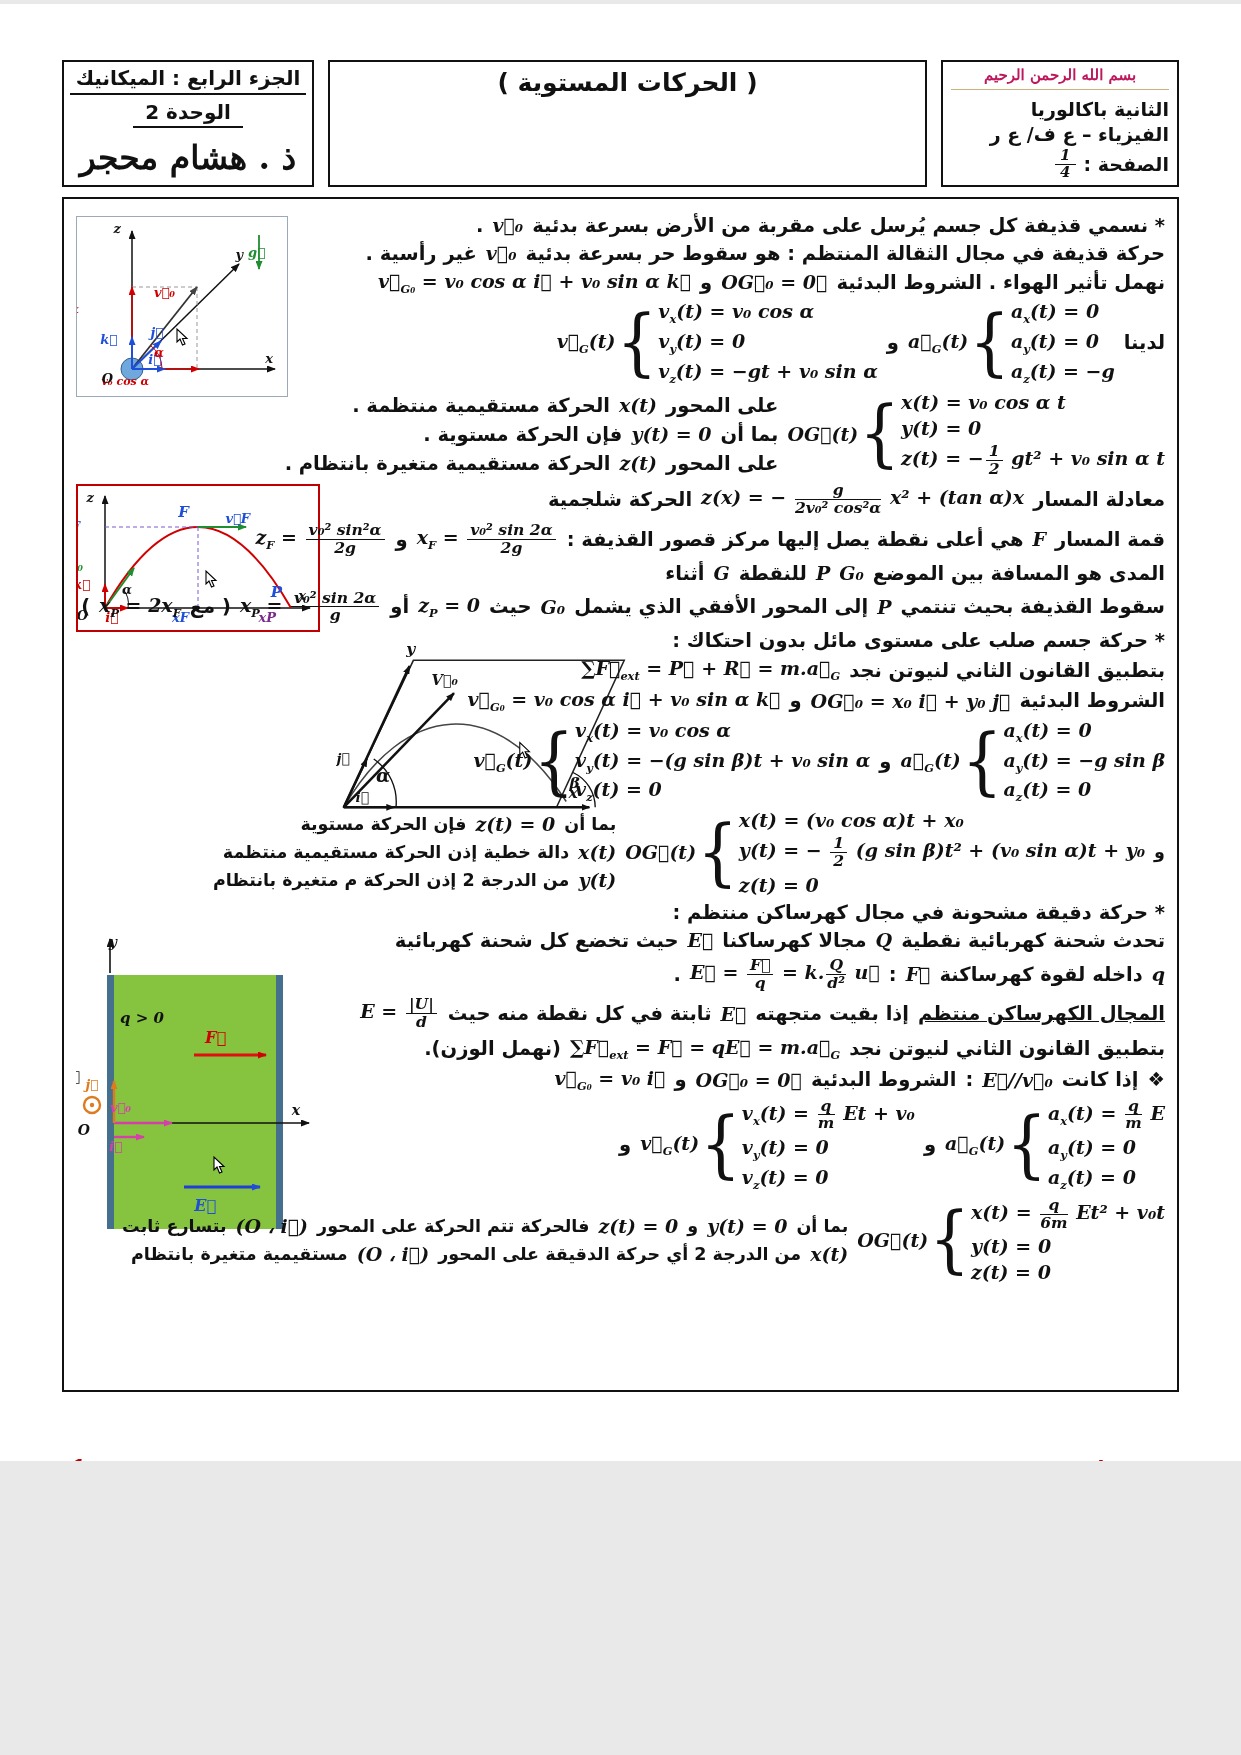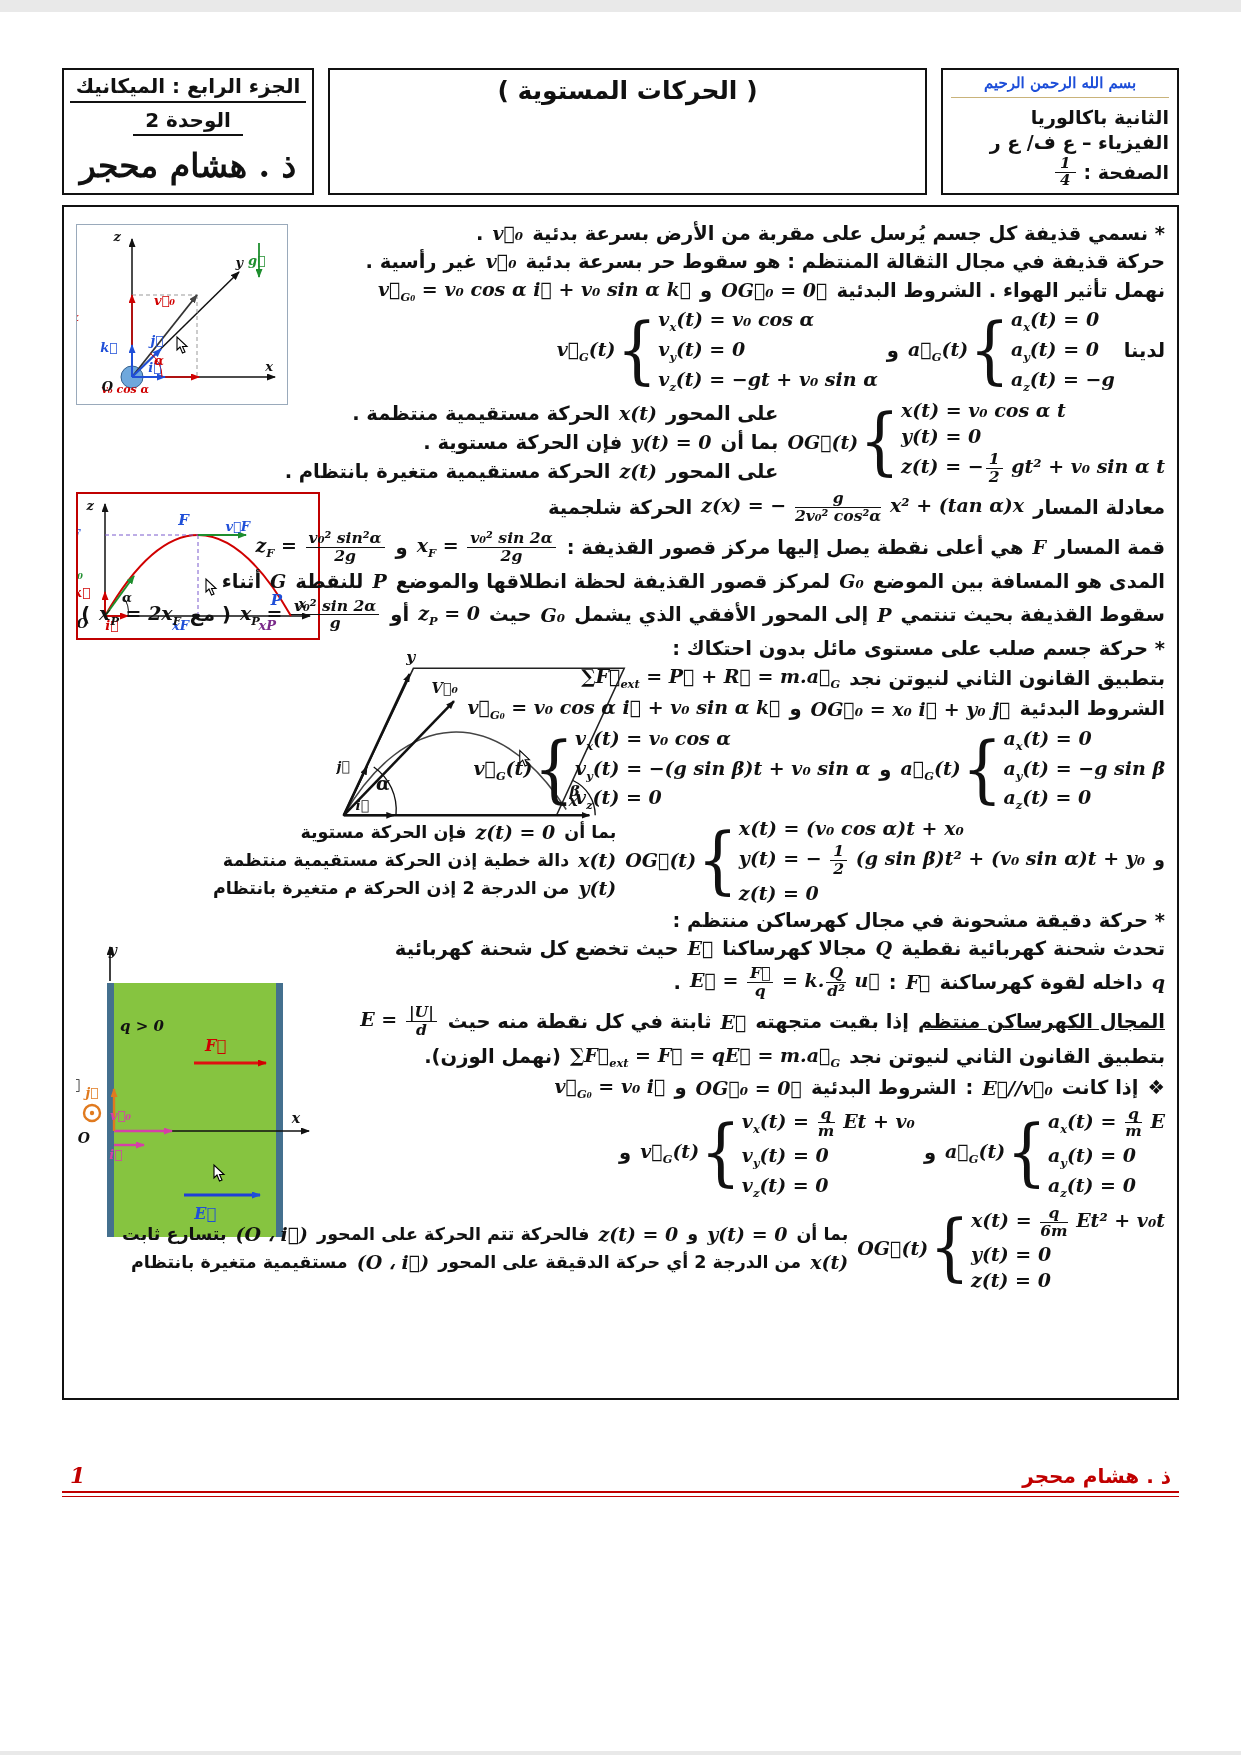--- a/index.html
+++ b/index.html
@@ -1,30 +1,30 @@
 <!DOCTYPE html>
 <html><head>
 <meta charset="utf-8">
 <style>
 *{margin:0;padding:0;box-sizing:border-box}
 body{background:#e9e9e9}
-.page{width:1241px;height:1739px;background:#fff;position:relative;margin:12px auto;overflow:hidden;font-family:"DejaVu Sans",sans-serif;color:#111}
+.page{width:1241px;height:1457px;background:#fff;position:relative;margin:4px auto;overflow:hidden;font-family:"DejaVu Sans",sans-serif;color:#111}
 
 .header{display:flex;gap:14px;margin:56px 62px 10px;align-items:stretch}
 .hbox{border:2.5px solid #111;background:#fff}
 .hb-left{width:252px;text-align:center;padding:4px 6px;display:flex;flex-direction:column}
 .hb-left .l1{font-weight:700;font-size:20px;border-bottom:2px solid #111;padding-bottom:3px}
 .hb-left .l2{font-weight:700;font-size:20px;margin:5px auto 2px;border-bottom:2px solid #111;padding:0 12px 2px;display:inline-block}
 .hb-left .sig{font-size:33px;font-weight:900;margin-top:8px;font-family:"DejaVu Serif",serif}
 .hb-center{flex:1;text-align:center;padding:4px 8px 6px}
 .hb-center .main{font-size:41px;font-weight:900;line-height:1.15;text-shadow:.7px 0 #111}
 .hb-center .sub{font-size:25px;font-weight:900;margin-top:2px}
 .hb-center .fr{font-family:"DejaVu Serif",serif;font-style:italic;font-weight:700;font-size:21.5px;border-top:2.5px solid #111;margin-top:6px;padding-top:5px}
 .hb-right{width:238px;padding:4px 8px;direction:rtl;text-align:right;display:flex;flex-direction:column}
-.bismillah{color:#1d4ed8;font-weight:700;font-size:15px;text-align:center;font-family:"DejaVu Serif",serif;border-bottom:1.5px solid #c9b37a;padding-bottom:5px;margin-bottom:5px}
+.bismillah{color:#be185d;font-weight:700;font-size:15px;text-align:center;font-family:"DejaVu Serif",serif;border-bottom:1.5px solid #c9b37a;padding-bottom:5px;margin-bottom:5px}
 .hb-right .l{font-weight:700;font-size:19px;margin-top:3px}
 .pagefrac{display:flex;align-items:center;gap:8px;font-weight:700;font-size:19px;margin-top:3px}
 .frac{display:inline-flex;flex-direction:column;text-align:center;font-family:"DejaVu Serif",serif;font-style:italic;font-weight:700;font-size:15px;line-height:1.05;direction:ltr}
 .frac .t{border-bottom:1.6px solid #111;padding:0 5px}
 
 .body-box{margin:0 62px;border:2.5px solid #111;padding:10px 12px 14px;direction:rtl;min-height:1195px;overflow:hidden}
 .row{display:flex;align-items:center;gap:9px;margin:5px 0}
 .ar{font-weight:700;font-size:19.5px;white-space:nowrap}
 .sm .ar,.ar.sm{font-size:17.5px}
 .eq{font-family:"DejaVu Serif",serif;font-style:italic;font-weight:700;font-size:19px;direction:ltr;unicode-bidi:isolate;white-space:nowrap}
@@ -262,21 +262,20 @@
             </span></span>
         <span class="ar">و</span>
         <span class="eq">z<sub>F</sub> = <span class="f">
               <span>v₀² sin²α</span>
               <span>2g</span>
             </span></span>
       </div>
       <div class="row">
         <span class="ar">المدى هو المسافة بين الموضع</span>
         <span class="eq">G₀</span>
-        <span class="ar">لمركز قصور القذيفة لحظة انطلاقها والموضع</span>
         <span class="eq">P</span>
         <span class="ar">للنقطة</span>
         <span class="eq">G</span>
         <span class="ar">أثناء</span>
       </div>
       <div class="row">
         <span class="ar">سقوط القذيفة بحيث تنتمي</span>
         <span class="eq">P</span>
         <span class="ar">إلى المحور الأفقي الذي يشمل</span>
         <span class="eq">G₀</span>

